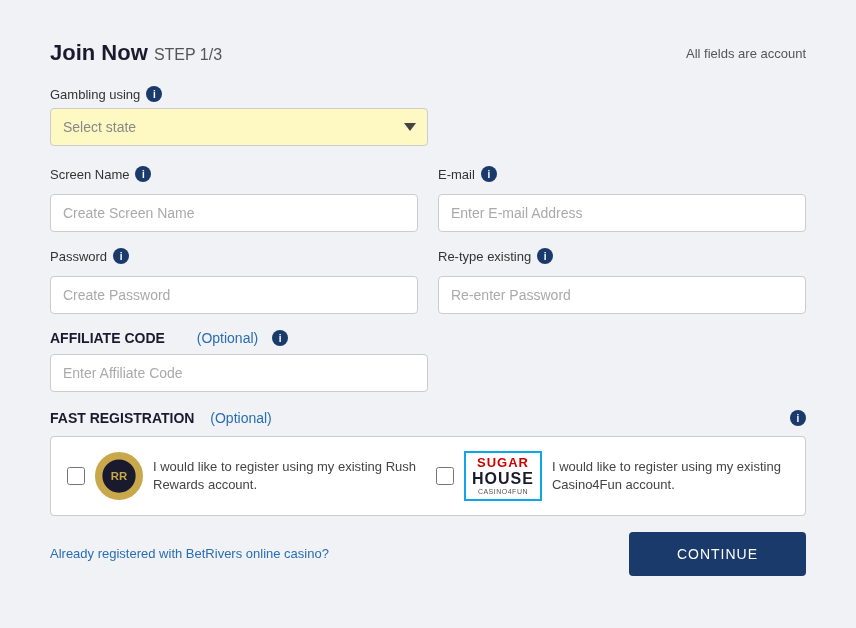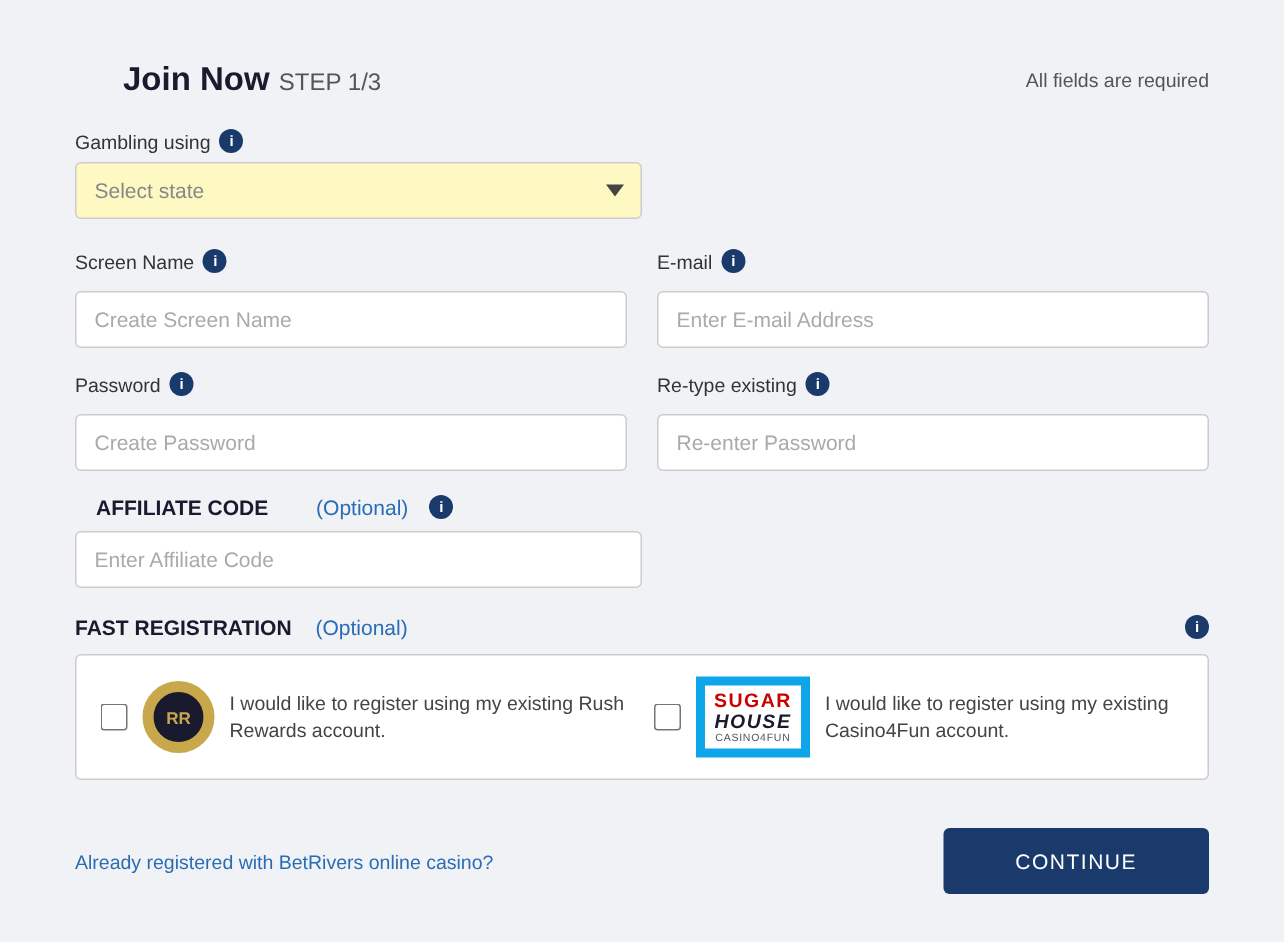--- a/index.html
+++ b/index.html
@@ -17,21 +17,20 @@
       width: 856px;
       min-height: 628px;
       padding: 20px 30px 20px 30px;
       position: relative;
     }
     .header-row {
       display: flex;
       justify-content: space-between;
       align-items: center;
       margin-bottom: 20px;
-      margin-left: 32px;
     }
     .title {
       font-size: 22px;
       font-weight: bold;
       color: #1a1a2e;
     }
     .title span.step {
       font-size: 16px;
       font-weight: normal;
       color: #555;
@@ -125,28 +124,27 @@
       margin-bottom: 18px;
     }
     .affiliate-title {
       font-size: 14px;
       font-weight: bold;
       color: #1a1a2e;
       display: flex;
       align-items: center;
       gap: 14px;
       margin-bottom: 8px;
-      margin-left: 14px;
     }
     .affiliate-title .optional {
       color: #2a6db5;
       font-weight: normal;
     }
     .fast-reg-section {
-      margin-bottom: 32px;
+      margin-bottom: 16px;
     }
     .fast-reg-title {
       font-size: 14px;
       font-weight: bold;
       color: #1a1a2e;
       display: flex;
       align-items: center;
       justify-content: space-between;
       margin-bottom: 10px;
     }
@@ -220,55 +218,54 @@
       position: relative;
       overflow: hidden;
       flex-shrink: 0;
     }
     
     .sh-logo-box {
       display: flex;
       flex-direction: column;
       align-items: center;
       justify-content: center;
-      border: 6px solid #0ea5e9;
+      border: 2px solid #0ea5e9;
       padding: 3px 6px;
       flex-shrink: 0;
       line-height: 1.1;
     }
     .sh-sugar {
       font-size: 13px;
       font-weight: bold;
       color: #cc0000;
       letter-spacing: 1px;
     }
     .sh-house {
-      font-size: 13px;
+      font-size: 16px;
       font-weight: bold;
       color: #1a1a2e;
       letter-spacing: 1px;
-      font-style: italic;
     }
     .sh-sub {
       font-size: 7px;
       color: #555;
       letter-spacing: 0.5px;
     }
   </style>
 </head>
 <body>
 
 <div class="form-container">
 
   <div class="header-row">
     <div class="title">
       <span>Join Now</span>
       <span class="step">STEP 1/3</span>
     </div>
-    <div class="required-note">All fields are required</div>
+    <div class="required-note">All fields are account</div>
   </div>
 
   <div class="state-section">
     <div class="section-label">
       <span>Gambling using</span>
       <span class="info-icon">i</span>
     </div>
     <div class="state-dropdown">
       <select>
         <option value="" disabled="" selected="">Select state</option>

